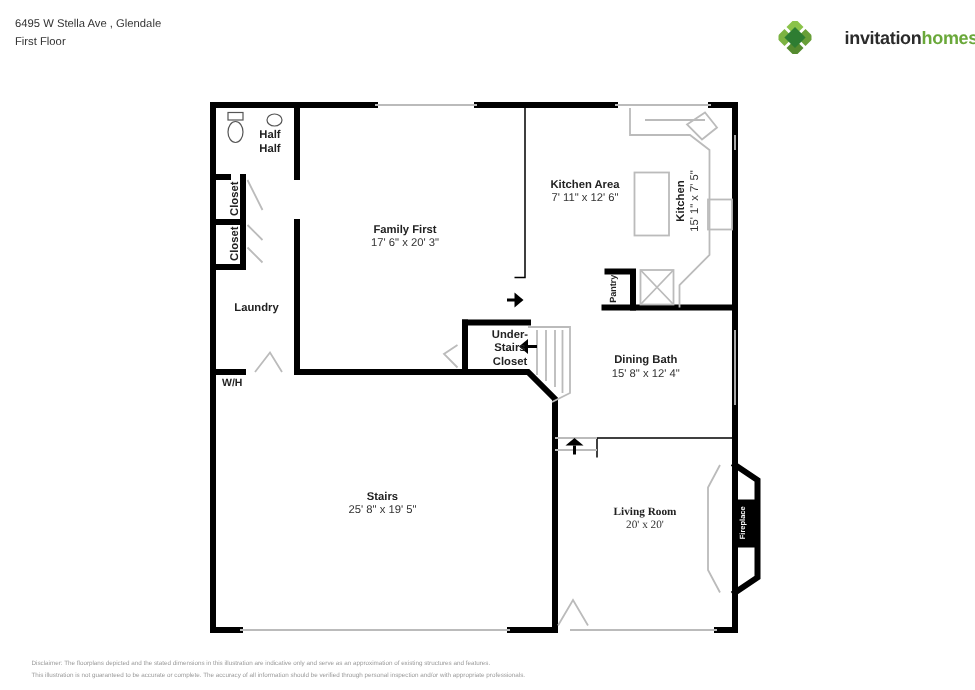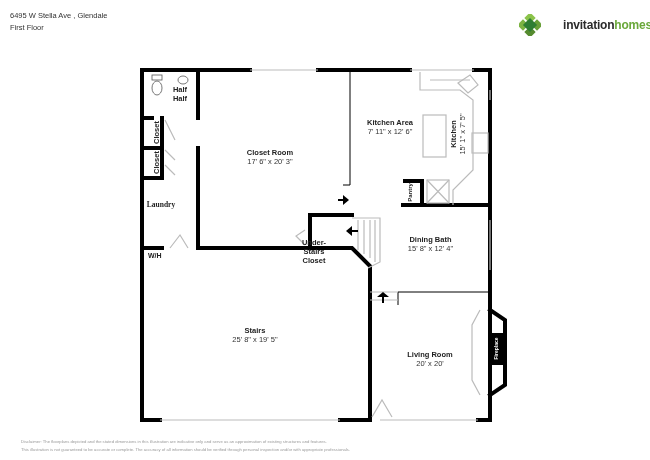--- a/index.html
+++ b/index.html
@@ -113,52 +113,52 @@
 <div class="room" style="left:165px;top:85px;width:30px;">
   <div class="n">Half</div>
   <div class="n">Half</div>
 </div>
 <div class="room vert" style="left:136px;top:128px;width:40px;">
   <span class="n">Closet</span>
 </div>
 <div class="room vert" style="left:136px;top:158px;width:40px;">
   <span class="n">Closet</span>
 </div>
-<div class="room" style="left:135px;top:200px;width:52px;font-family:Liberation Serif, serif;">
+<div class="room" style="left:145px;top:200px;width:52px;">
   <div class="n">Laundry</div>
 </div>
 <div class="room" style="left:225px;top:148px;width:90px;">
-  <div class="n">Closet Room</div>
+  <div class="n">Family First</div>
   <div class="d">17' 6" x 20' 3"</div>
 </div>
 <div class="room" style="left:355px;top:118px;width:70px;">
   <div class="n">Kitchen Area</div>
   <div class="d">7' 11" x 12' 6"</div>
 </div>
 <div class="room vert" style="left:428px;top:125px;width:60px;">
   <div class="n">Kitchen</div>
   <div class="d">15' 1" x 7' 5"</div>
 </div>
 <div class="room vert" style="left:395px;top:188px;width:30px;font-size:6px;">
   <span class="n">Pantry</span>
 </div>
-<div class="room" style="left:298px;top:218px;width:32px;margin-top:20px;">
+<div class="room" style="left:324px;top:218px;width:32px;">
   <div class="n">Under-</div>
   <div class="n">Stairs</div>
   <div class="n">Closet</div>
 </div>
 <div class="room" style="left:393px;top:235px;width:75px;">
   <div class="n">Dining Bath</div>
   <div class="d">15' 8" x 12' 4"</div>
 </div>
 <div class="room" style="left:215px;top:326px;width:80px;">
   <div class="n">Stairs</div>
   <div class="d">25' 8" x 19' 5"</div>
 </div>
-<div class="room" style="left:395px;top:350px;width:70px;">
+<div class="room" style="left:395px;top:336px;width:70px;font-family:Liberation Serif, serif;">
   <div class="n">Living Room</div>
   <div class="d">20' x 20'</div>
 </div>
 <div class="room vert" style="left:476px;top:344px;width:40px;font-size:5px;color:#fff;">
   <span style="color:#fff;font-weight:bold;">Fireplace</span>
 </div>
 <div class="wh">W/H</div>
 
 <div class="disc">
   <div>Disclaimer: The floorplans depicted and the stated dimensions in this illustration are indicative only and serve as an approximation of existing structures and features.</div>

